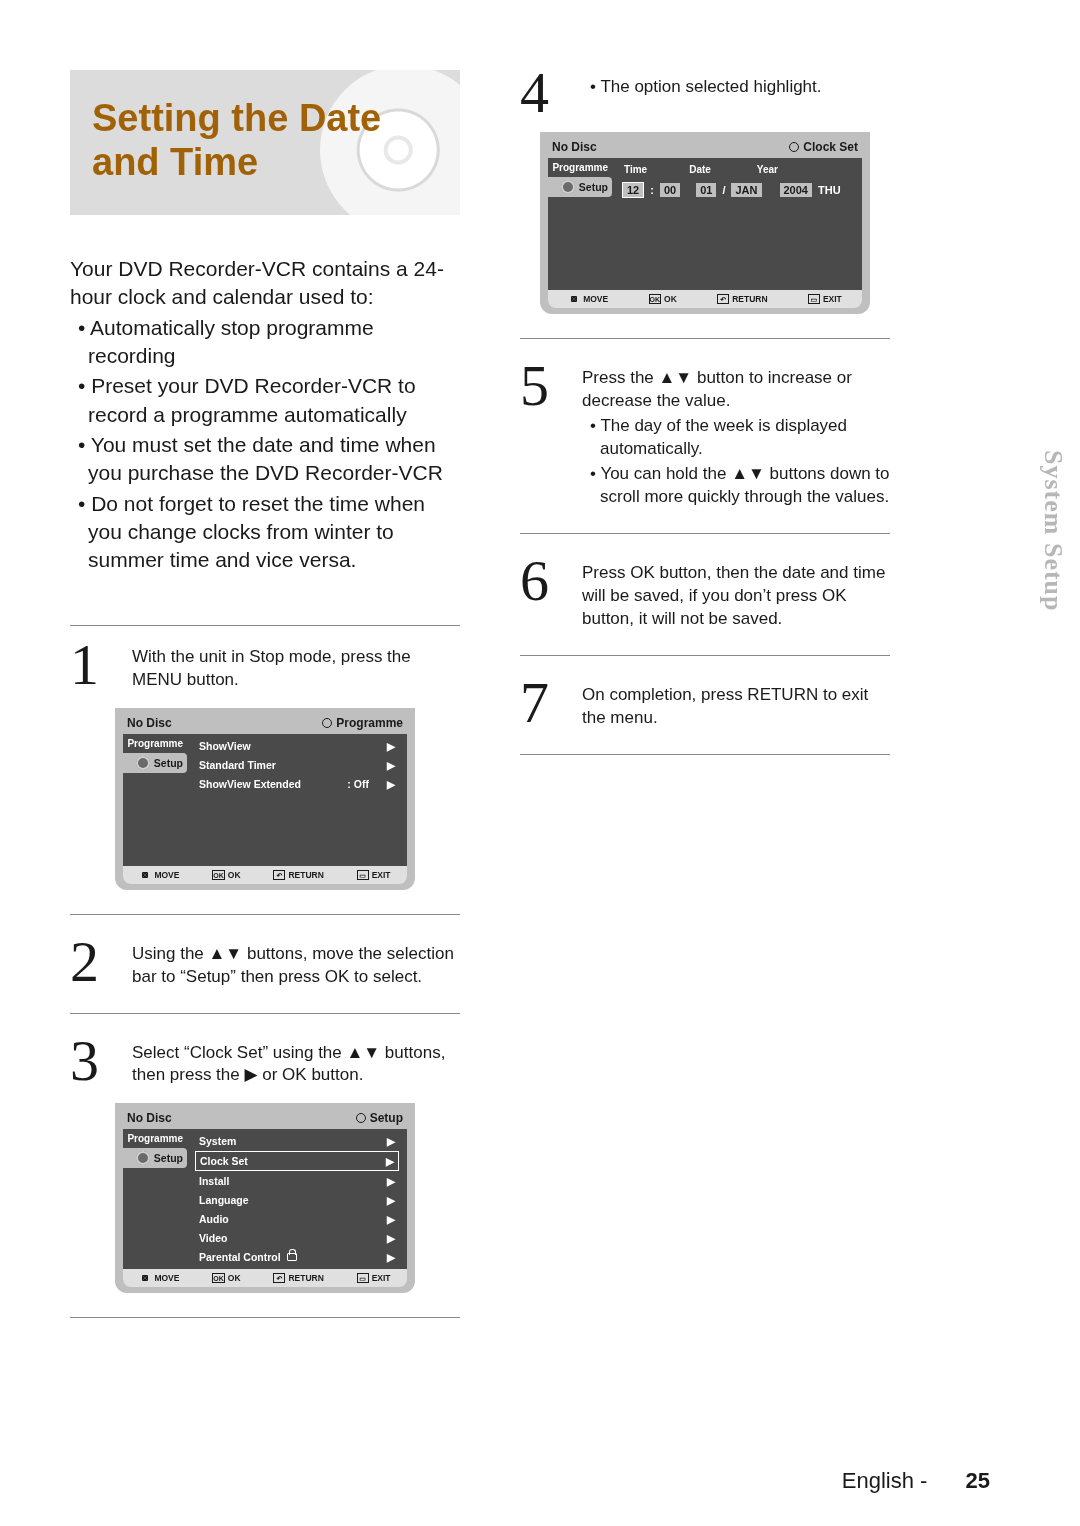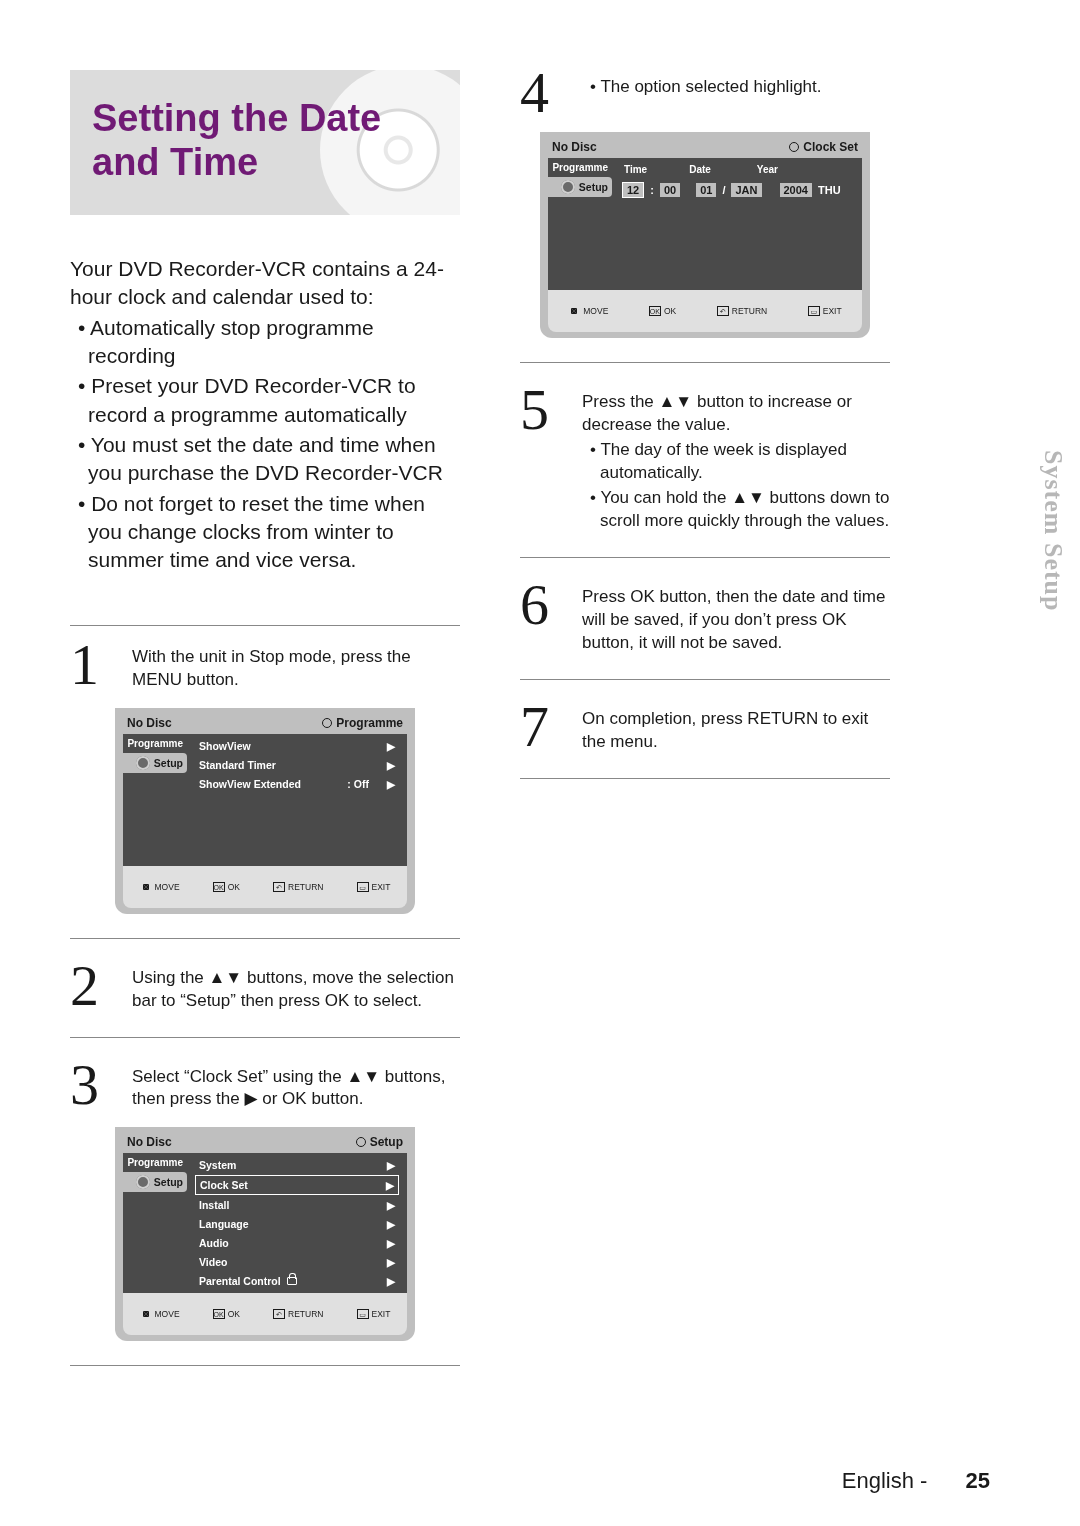--- a/index.html
+++ b/index.html
@@ -26,21 +26,21 @@
     margin-bottom: 40px;
     position: relative;
     height: 145px;
     display: flex;
     align-items: center;
     overflow: hidden;
   }
   .title-block h1 {
     font-size: 38px;
     font-weight: 700;
-    color: #701a75;
+    color: #a16207;
     line-height: 1.15;
     z-index: 2;
   }
   .disc-art {
     position: absolute;
     right: -30px;
     bottom: -20px;
     width: 170px;
     height: 170px;
     border-radius: 50%;
@@ -168,22 +168,22 @@
     border-bottom: none;
     border-radius: 3px 3px 0 0;
   }
   .footbar {
     display: flex;
     justify-content: space-around;
     align-items: center;
     background: #e0e0e0;
     color: #1a1a1a;
     font-size: 8.5px;
-    font-weight: 400;
-    padding: 15px 0;
+    font-weight: 700;
+    padding: 3px 0;
     border-radius: 0 0 8px 8px;
     margin-top: 0;
   }
   .fb { display: flex; align-items: center; gap: 3px; }
   .fb .bx {
     display: inline-block;
     min-width: 12px; height: 10px;
     border: 1px solid #1a1a1a;
     font-size: 7px;
     text-align: center;

